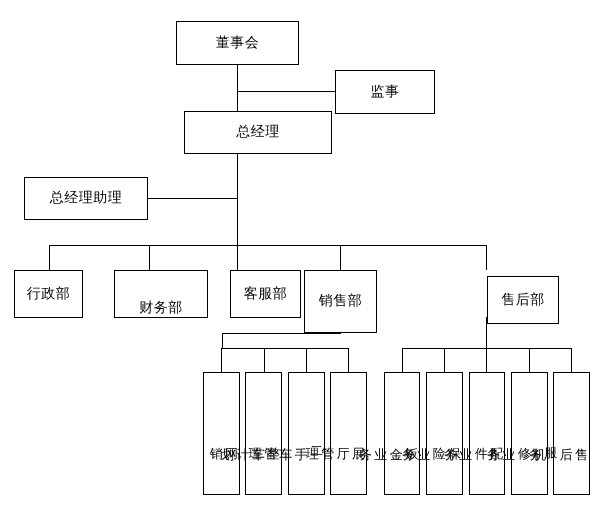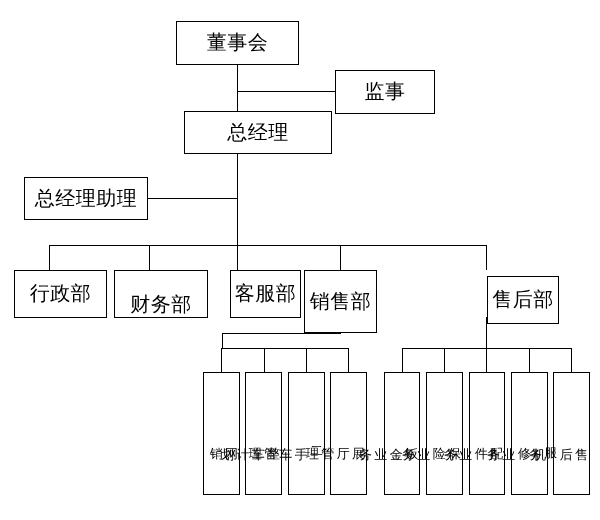--- a/index.html
+++ b/index.html
@@ -24,22 +24,23 @@
     border: 1px solid #000000;
     background: #ffffff;
     display: flex;
     align-items: center;
     justify-content: center;
     text-align: center;
     z-index: 3;
     line-height: 1.18;
   }
   .node.horiz {
-    font-size: 20px;
+    font-size: 14px;
     letter-spacing: 0.5px;
+    font-family: Liberation Serif, serif;
   }
   .node.vert {
     font-size: 13px;
     writing-mode: vertical-rl;
     text-orientation: upright;
     letter-spacing: 3px;
     padding-top: 10px;
     align-items: flex-start;
     justify-content: center;
   }
@@ -102,21 +103,21 @@
   </div>
 
   <div class="node horiz" style="left:176px; top:111px; width:148px; height:43px;margin-left:8px;">
     <span class="label">总经理</span>
   </div>
 
   <div class="node horiz" style="left:24px; top:177px; width:124px; height:43px;">
     <span class="label">总经理助理</span>
   </div>
 
-  <div class="node horiz" style="left:14px; top:270px; width:93px; height:48px;">
+  <div class="node horiz" style="left:14px; top:270px; width:69px; height:48px;">
     <span class="label">行政部</span>
   </div>
 
   <div class="node horiz" style="left:114px; top:270px; width:94px; height:48px;align-items:flex-end;">
     <span class="label">财务部</span>
   </div>
 
   <div class="node horiz" style="left:202px; top:270px; width:71px; height:48px;margin-left:28px;">
     <span class="label">客服部</span>
   </div>

